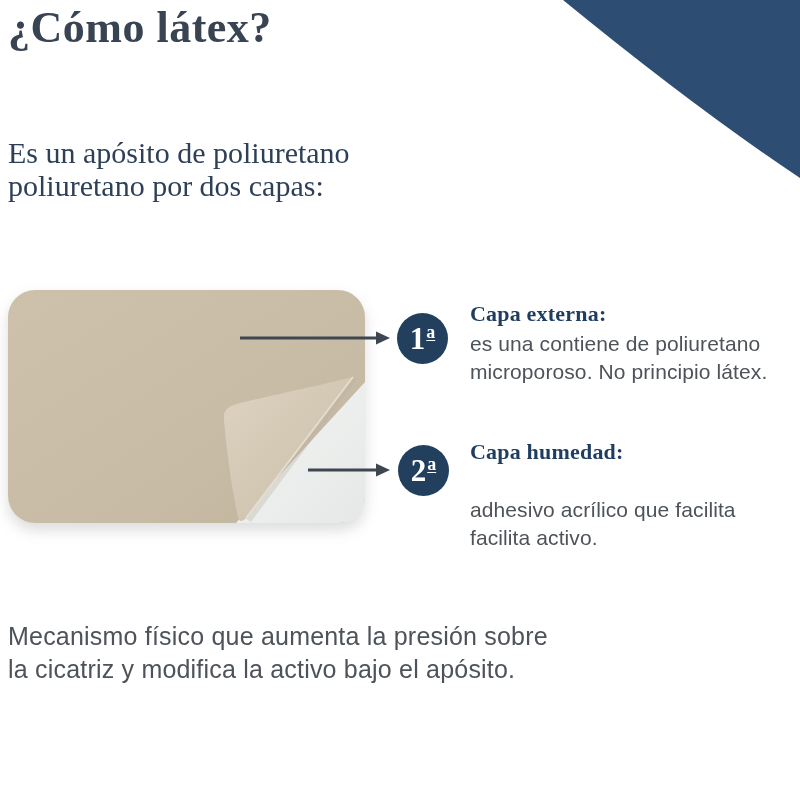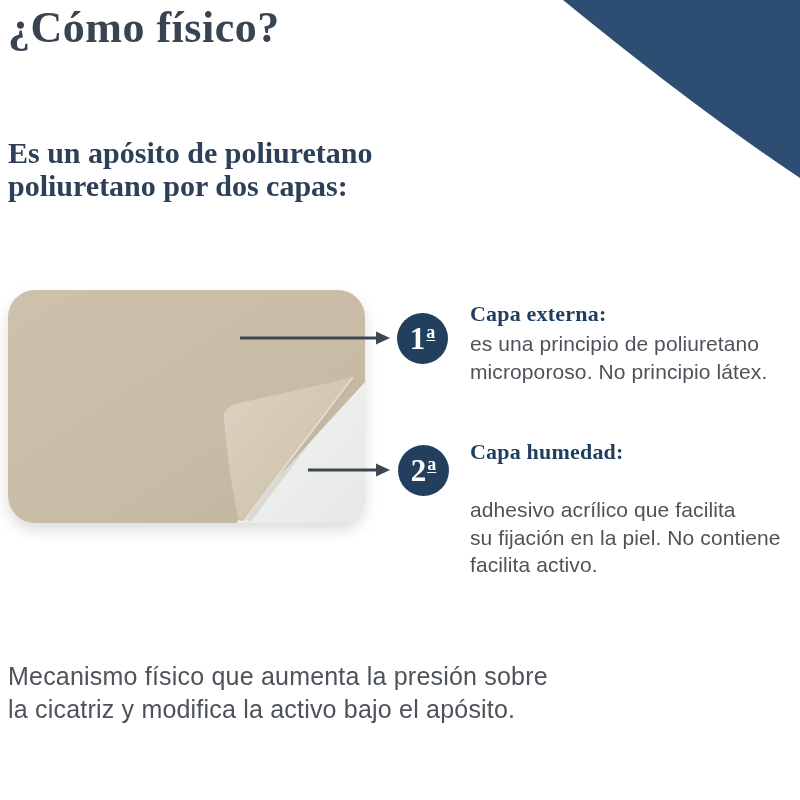--- a/index.html
+++ b/index.html
@@ -10,21 +10,21 @@
   .abs{position:absolute;}
   
   .corner-svg{position:absolute;top:0;right:0;width:800px;height:200px;pointer-events:none;}
   
   .title{
     left:8px;top:2px;font-family:"Liberation Serif","DejaVu Serif",serif;
     font-weight:bold;font-size:44px;letter-spacing:0.5px;color:var(--title_ink,#394453);
   }
   .subtitle{
     left:8px;top:136px;font-family:"Liberation Serif","DejaVu Serif",serif;
-    font-weight:bold;font-size:30px;line-height:33px;color:var(--subtitle_ink,#2e4057);
+    font-weight:normal;font-size:30px;line-height:33px;color:var(--subtitle_ink,#2e4057);
   }
   
   .patch-svg{left:8px;top:290px;width:357px;height:233px;filter:drop-shadow(0 7px 7px rgba(60,60,60,0.18));}
   .arrows-svg{left:230px;top:320px;width:170px;height:165px;}
   
   .badge{
     width:51px;height:51px;border-radius:50%;background:var(--badge_navy,#22405e);
     color:#ffffff;display:flex;align-items:center;justify-content:center;
     font-family:"Liberation Serif","DejaVu Serif",serif;font-weight:bold;font-size:31px;
   }
@@ -44,33 +44,32 @@
     font-size:21px;line-height:27.5px;color:var(--body_gray,#4d5359);letter-spacing:0.1px;
   }
   .capa1-heading{left:470px;top:301px;}
   .capa1-body{left:470px;top:330px;}
   .capa2-heading{left:470px;top:439px;}
   .capa2-body{left:470px;top:468px;margin-top:28px;}
   
   .footer-text{
     left:8px;top:620px;font-size:25px;line-height:33px;color:var(--body_gray,#4d5359);
     letter-spacing:0.2px;
-    margin-top:40px;
   }
 </style>
 </head>
 <body>
 
 <div class="stage">
 
   <svg class="corner-svg" viewBox="0 0 800 200" preserveAspectRatio="none" aria-hidden="true">
     <path d="M563,0 H800 V178 Q695,108 563,0 Z" fill="#2e4d72"></path>
   </svg>
 
-  <div class="abs title">¿Cómo físico?</div>
+  <div class="abs title">¿Cómo látex?</div>
 
   <div class="abs subtitle">
     <div>Es un apósito de poliuretano</div>
     <div>poliuretano por dos capas:</div>
   </div>
 
   <svg class="abs patch-svg" viewBox="0 0 357 233" aria-hidden="true">
     <defs>
       <linearGradient id="beigeGrad" x1="0" y1="0" x2="1" y2="1">
         <stop offset="0" stop-color="#cdc1ac"></stop>
@@ -120,28 +119,27 @@
       <span class="ord">a</span>
   </div>
 
   <div class="abs badge badge-2">
     <span class="num">2</span>
       <span class="ord">a</span>
   </div>
 
   <div class="abs capa-heading capa1-heading">Capa externa:</div>
   <div class="abs capa-body capa1-body">
-    <div>es una principio de poliuretano</div>
+    <div>es una contiene de poliuretano</div>
     <div>microporoso. No principio látex.</div>
   </div>
 
   <div class="abs capa-heading capa2-heading">Capa humedad:</div>
   <div class="abs capa-body capa2-body">
     <div>adhesivo acrílico que facilita</div>
-    <div>su fijación en la piel. No contiene</div>
     <div>facilita activo.</div>
   </div>
 
   <div class="abs footer-text">
     <div>Mecanismo físico que aumenta la presión sobre</div>
     <div>la cicatriz y modifica la activo bajo el apósito.</div>
   </div>
 
 </div>
 

